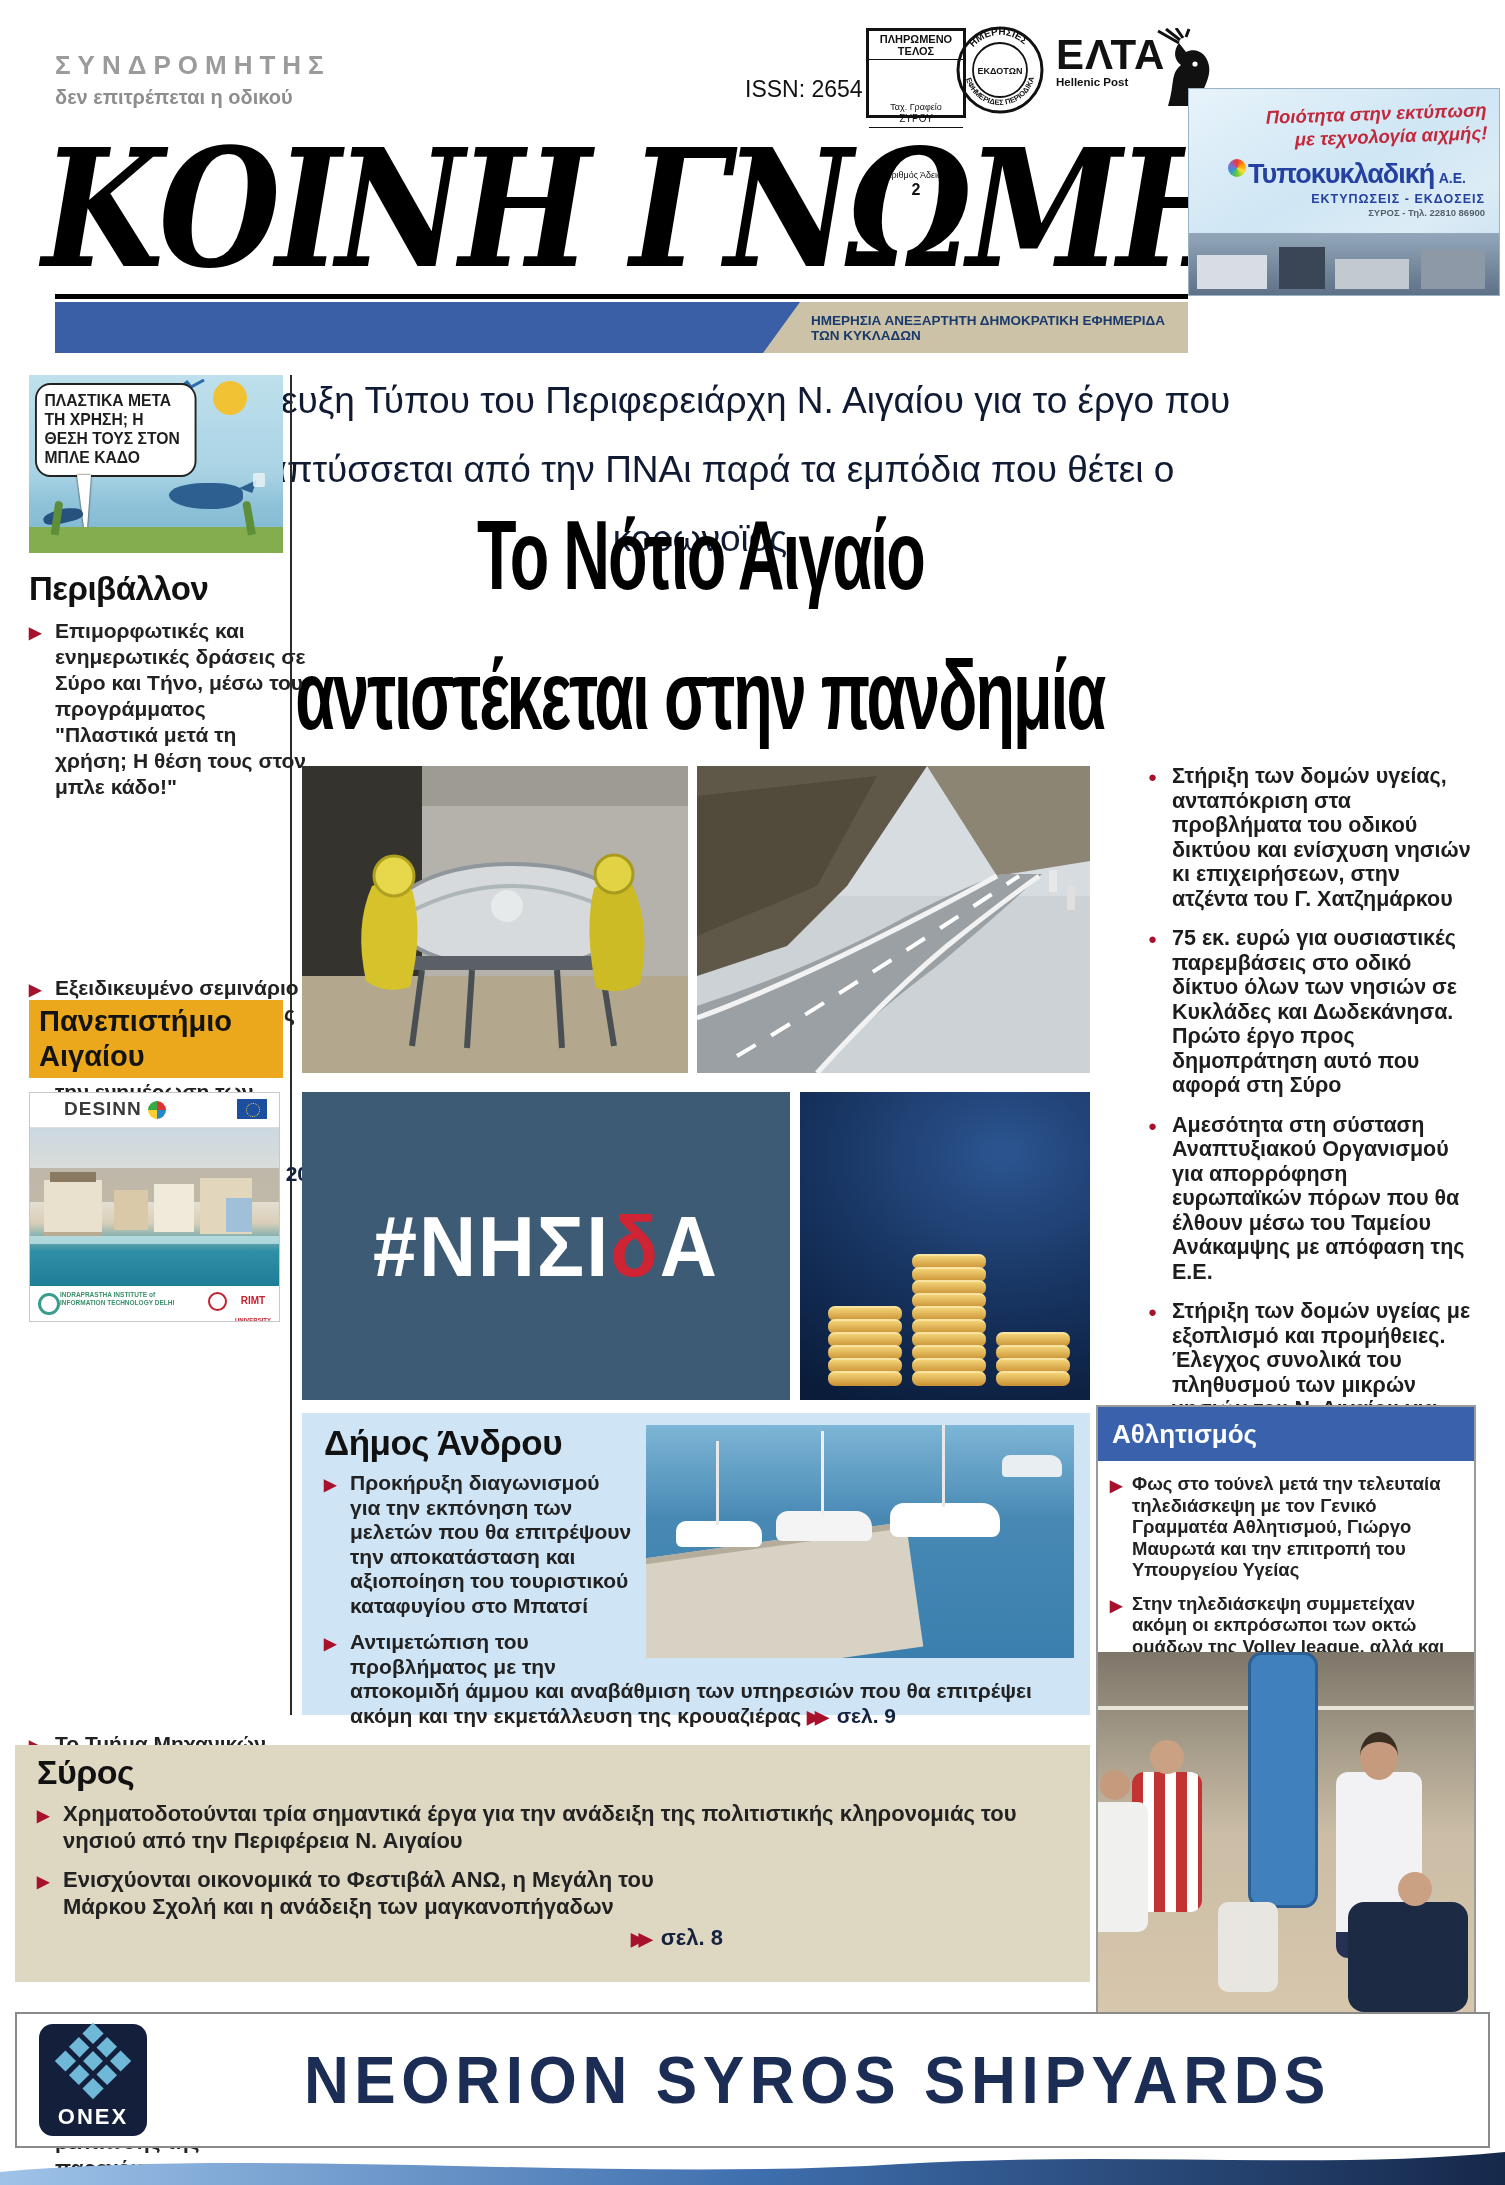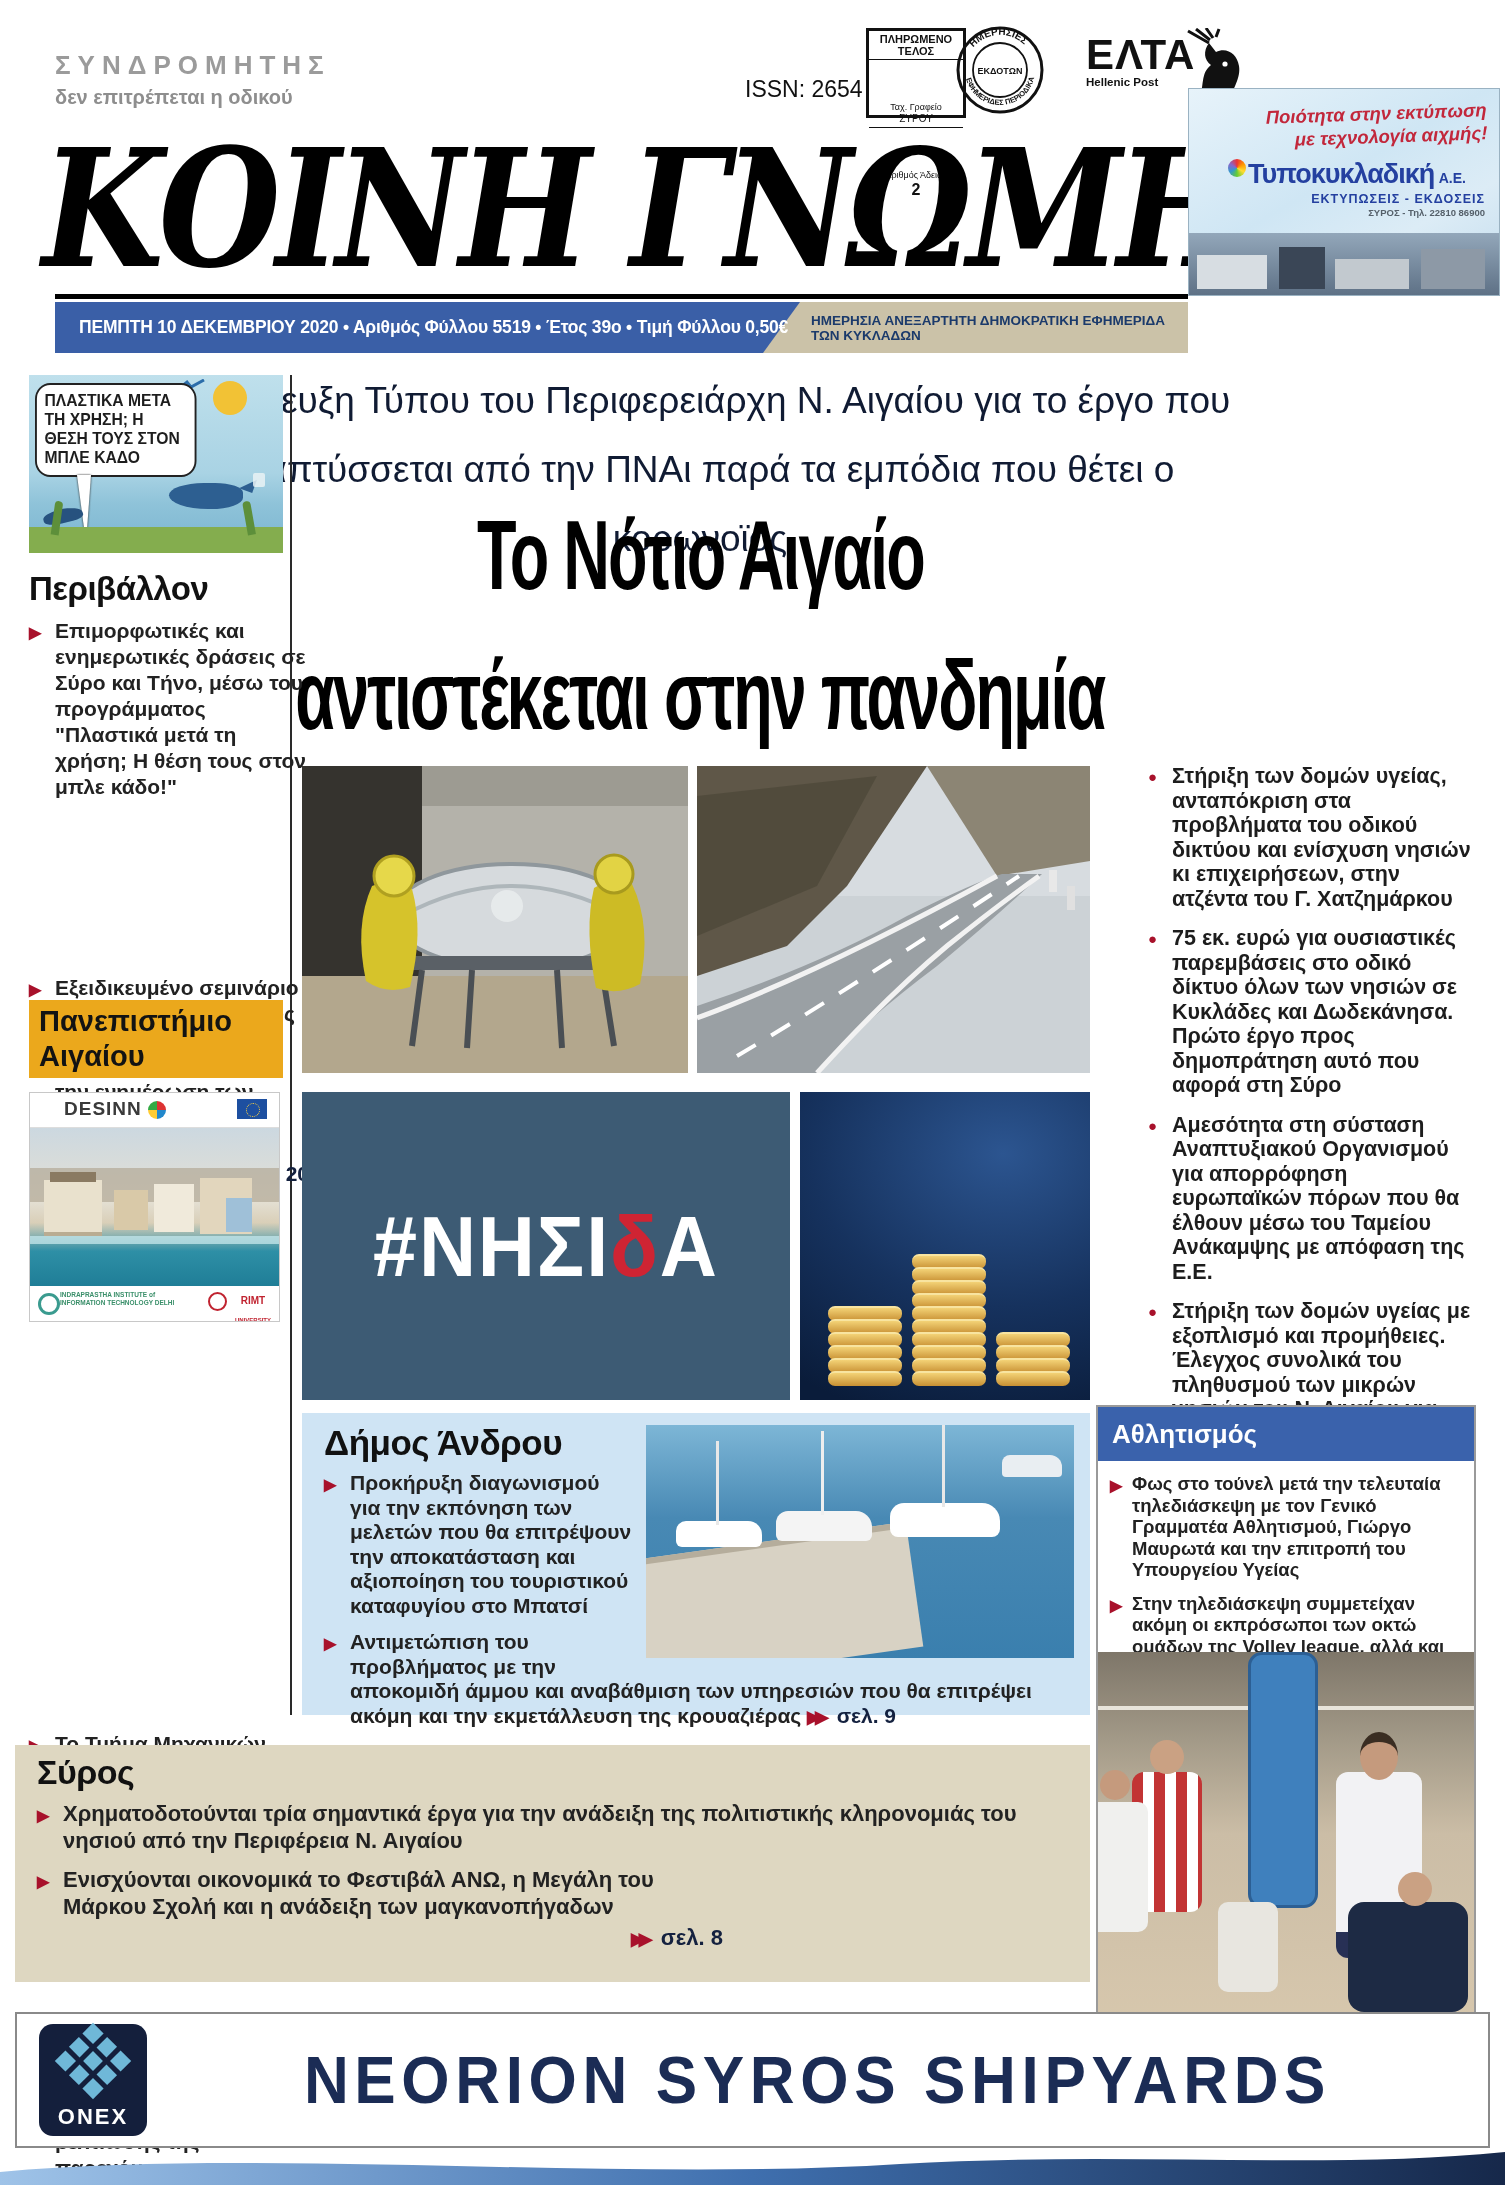--- a/index.html
+++ b/index.html
@@ -17,21 +17,21 @@
             transform:scaleY(1.16);transform-origin:top center;}
 
   .stampbox{left:866px;top:28px;width:100px;height:90px;border:3px solid #111;background:#fff;
             font-size:9px;text-align:center;color:#111;box-sizing:border-box;}
   .stampbox .t{font-weight:bold;font-size:11px;line-height:12px;border-bottom:1.5px solid #111;padding:2px 0;}
   .stampbox .r{padding-top:2px;line-height:11px;margin-top:40px;}
   .stampbox .o{font-size:10px;line-height:12px;border-bottom:1.5px solid #111;padding-bottom:2px;}
   .stampbox .n{font-size:16px;font-weight:bold;line-height:17px;}
 
   .circlestamp{left:954px;top:24px;width:92px;height:92px;}
-  .elta{left:1056px;top:34px;width:150px;height:84px;margin-left:30px;}
+  .elta{left:1056px;top:34px;width:150px;height:84px;}
   .elta .nm{font-size:42px;font-weight:900;color:#111;line-height:42px;letter-spacing:1px;}
   .elta .sb{font-size:11.5px;font-weight:bold;color:#111;}
   .pegasus{position:absolute;right:-8px;top:-6px;}
 
   
   .ad{left:1188px;top:88px;width:312px;height:208px;border:1px solid #9ab2c2;box-sizing:border-box;
       background:linear-gradient(150deg,#e7f3fa 0%,#cfe6f4 45%,#dcecf6 70%,#c3dced 100%);overflow:hidden;}
   .ad .slog{margin:14px 12px 0 18px;text-align:right;font-style:italic;font-weight:bold;
             font-size:18.5px;line-height:23px;color:#c2273b;transform:rotate(-2deg);}
   .ad .brandline{margin:10px 8px 0 14px;text-align:center;}
@@ -224,21 +224,20 @@
       <i style="left:90px;bottom:6px;width:46px;height:42px;background:#3a4656;"></i>
       <i style="left:146px;bottom:6px;width:74px;height:30px;background:#c2c9cf;"></i>
       <i style="left:232px;bottom:6px;width:64px;height:40px;background:#8d99a6;"></i>
     </div>
   </div>
 
   <div class="abs mastrule"></div>
 
   <div class="abs datebar">
     <div class="db-blue"></div>
-    <div class="db-date">ΠΕΜΠΤΗ 10 ΔΕΚΕΜΒΡΙΟΥ 2020 • Αριθμός Φύλλου  5519 • Έτος 39ο • Τιμή Φύλλου 0,50€</div>
     <div class="db-tag">ΗΜΕΡΗΣΙΑ ΑΝΕΞΑΡΤΗΤΗ ΔΗΜΟΚΡΑΤΙΚΗ ΕΦΗΜΕΡΙΔΑ ΤΩΝ ΚΥΚΛΑΔΩΝ</div>
   </div>
 
   <div class="abs subhead">
     <span>Συνέντευξη Τύπου του Περιφερειάρχη Ν. Αιγαίου για το έργο που</span><br><span>αναπτύσσεται από την ΠΝΑι παρά τα εμπόδια που θέτει ο κορωνοϊός</span>
   </div>
   <div class="abs headline">
     <span class="hl">Το Νότιο Αιγαίο</span><br>
     <span class="hl">αντιστέκεται στην πανδημία</span>
   </div>

